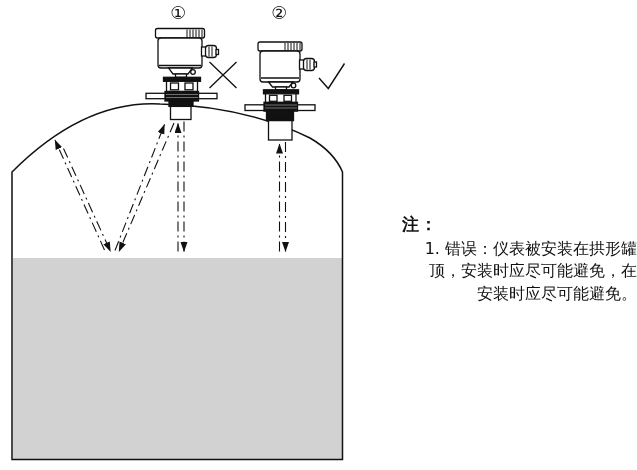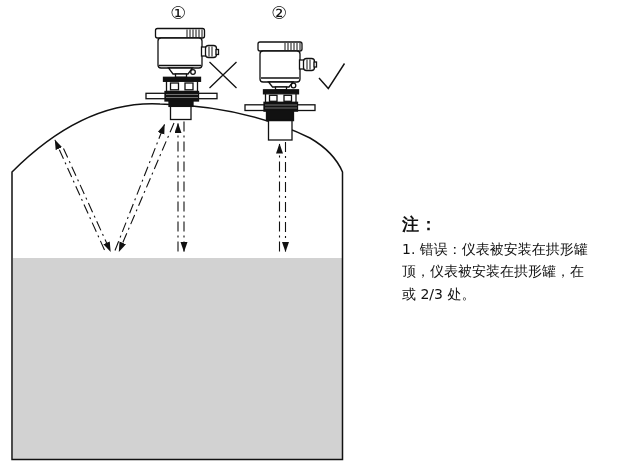--- a/index.html
+++ b/index.html
@@ -1,21 +1,21 @@
 <!DOCTYPE html>
 <html><head>
 <meta charset="utf-8">
 <style>
   html,body{margin:0;padding:0;}
   body{width:637px;height:470px;background:#fff;overflow:hidden;}
   .page{position:relative;width:637px;height:470px;font-family:"DejaVu Sans",sans-serif;color:#111;}
   .diagram-svg{position:absolute;left:0;top:0;}
   .notes{position:absolute;left:402px;top:211px;width:235px;}
   .notes-title{font-size:17px;font-weight:bold;line-height:27px;letter-spacing:1px;}
-  .notes-line{font-size:14px;line-height:22.4px;}
+  .notes-line{font-size:16px;line-height:22.4px;text-align:right;}
 </style>
 </head>
 <body>
 
 <div class="page">
   <svg class="diagram-svg" width="637" height="470" viewBox="0 0 637 470">
     <defs>
       <marker id="ah" markerUnits="userSpaceOnUse" markerWidth="11" markerHeight="8" refX="9.5" refY="3.5" orient="auto">
         <path d="M0,0 L10,3.5 L0,7 Z" fill="#111"></path>
       </marker>
@@ -92,16 +92,16 @@
       <path d="M319 78 L328.3 88.5 L344.5 63.5"></path>
     </g>
 
     <text x="178" y="18.5" font-size="17.5" text-anchor="middle" fill="#111">①</text>
     <text x="279" y="18.5" font-size="17.5" text-anchor="middle" fill="#111">②</text>
   </svg>
 
   <div class="notes">
     <div class="notes-title">注：</div>
     <div class="notes-line">1. 错误：仪表被安装在拱形罐</div>
-    <div class="notes-line">顶，仪表被安装在拱形罐，在</div>
-    <div class="notes-line">或 2/3 处。</div>
+    <div class="notes-line">顶，安装时应尽可能避免，在</div>
+    <div class="notes-line">安装时应尽可能避免。</div>
   </div>
 </div>
 
 </body></html>

